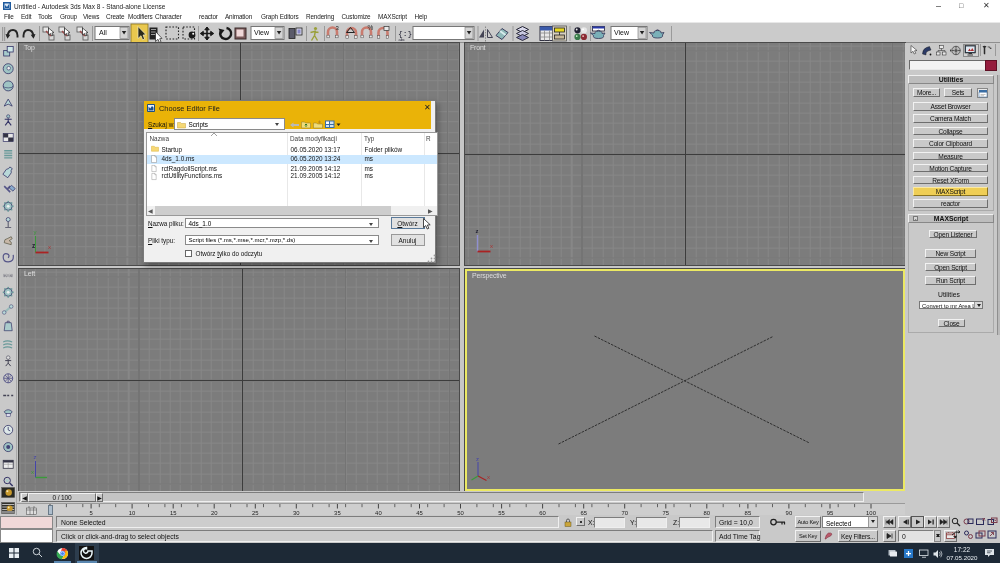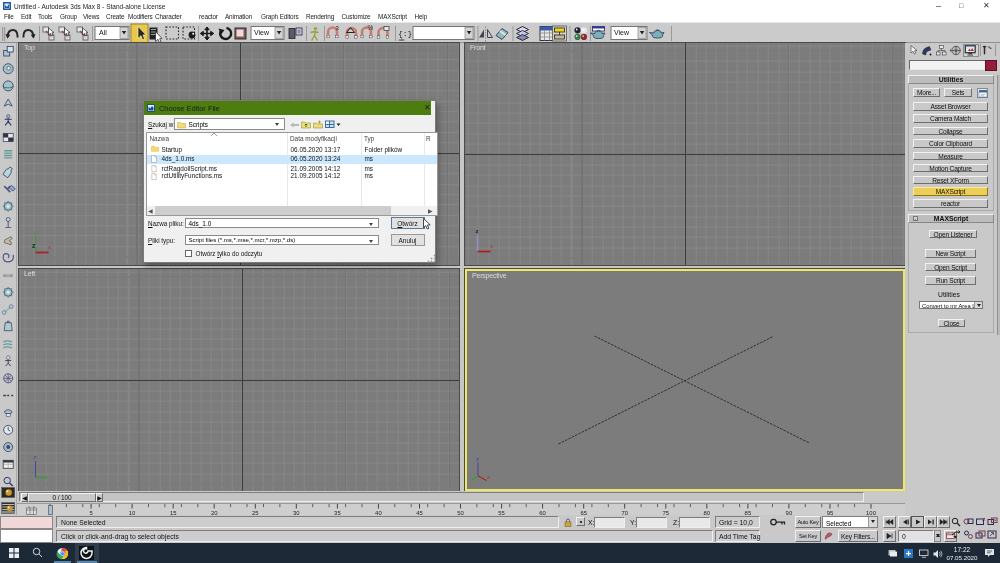--- a/index.html
+++ b/index.html
@@ -24,21 +24,21 @@
  background-image:repeating-linear-gradient(to right,#747474 0 1px,transparent 1px 103.5px),repeating-linear-gradient(to bottom,#747474 0 1px,transparent 1px 103.5px),repeating-linear-gradient(to right,#878787 0 1px,transparent 1px 10.35px),repeating-linear-gradient(to bottom,#878787 0 1px,transparent 1px 10.35px)}
 .vplabel{position:absolute;left:5px;top:1px;font-size:7px;color:#ddd;letter-spacing:-0.2px}
 .axh{position:absolute;height:1.4px;background:#3c3c3c;left:0;right:0}
 .axv{position:absolute;width:1.4px;background:#3c3c3c;top:0;bottom:0}
 
 #cpanel{left:905px;top:43px;width:95px;height:472px;background:#c9c9c9}
 .btn3d{position:absolute;background:#c9c9c9;border-top:1px solid #f2f2f2;border-left:1px solid #f2f2f2;border-right:1px solid #6e6e6e;border-bottom:1px solid #6e6e6e;font-size:6.6px;color:#111;text-align:center;letter-spacing:-0.2px}
 .rollhdr{position:absolute;background:#bdbdbd;border:1px solid #888;border-top-color:#f0f0f0;border-left-color:#f0f0f0;font-size:6.8px;font-weight:bold;color:#111;text-align:center}
 
 #dlg{left:143px;top:100px;width:293px;height:163px;background:#f0f0f0;border:1px solid #7a7a7a;box-shadow:2px 3px 6px rgba(0,0,0,.35)}
-#dlgtitle{position:absolute;left:0;top:0;right:4px;height:14px;background:#4d7c0f}
+#dlgtitle{position:absolute;left:0;top:0;right:4px;height:28px;background:#eab308}
 .wfield{position:absolute;background:#fff;border:1px solid #8a8a8a;font-size:6.4px;color:#000}
 .warr{position:absolute;right:1px;top:1px;bottom:1px;width:9px;background:#fff}
 .warr:after{content:"";position:absolute;left:1.5px;top:3px;border:2.8px solid transparent;border-top:3.8px solid #444}
 .dbtn{position:absolute;background:#e1e1e1;border:1px solid #999;font-size:6.4px;color:#111;text-align:center}
 
 #tslider{left:17px;top:491px;width:888px;height:12px;background:#c9c9c9}
 #ruler{left:17px;top:503px;width:888px;height:12px;background:#cecece;border-top:1px solid #9a9a9a}
 #statusbar{left:0;top:515px;width:1000px;height:28px;background:#c9c9c9}
 .sunken{position:absolute;border:1px solid;border-color:#7d7d7d #efefef #efefef #7d7d7d;background:#cdcdcd;font-size:6.8px;color:#111}
 

